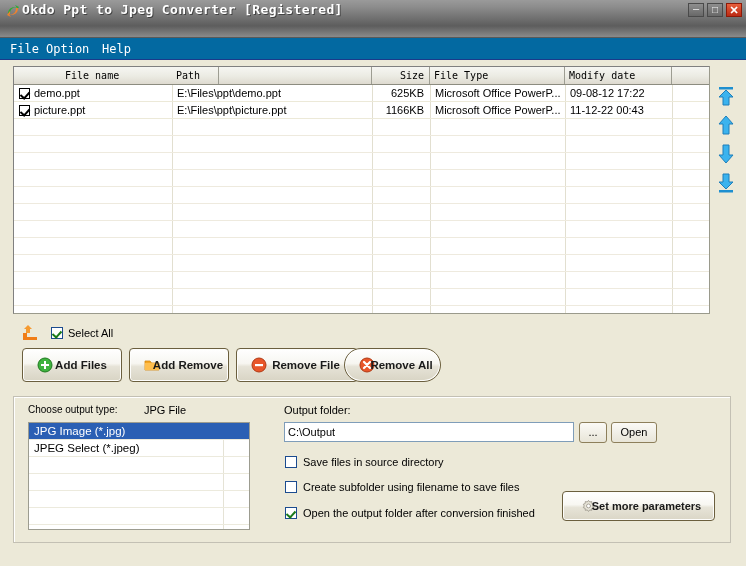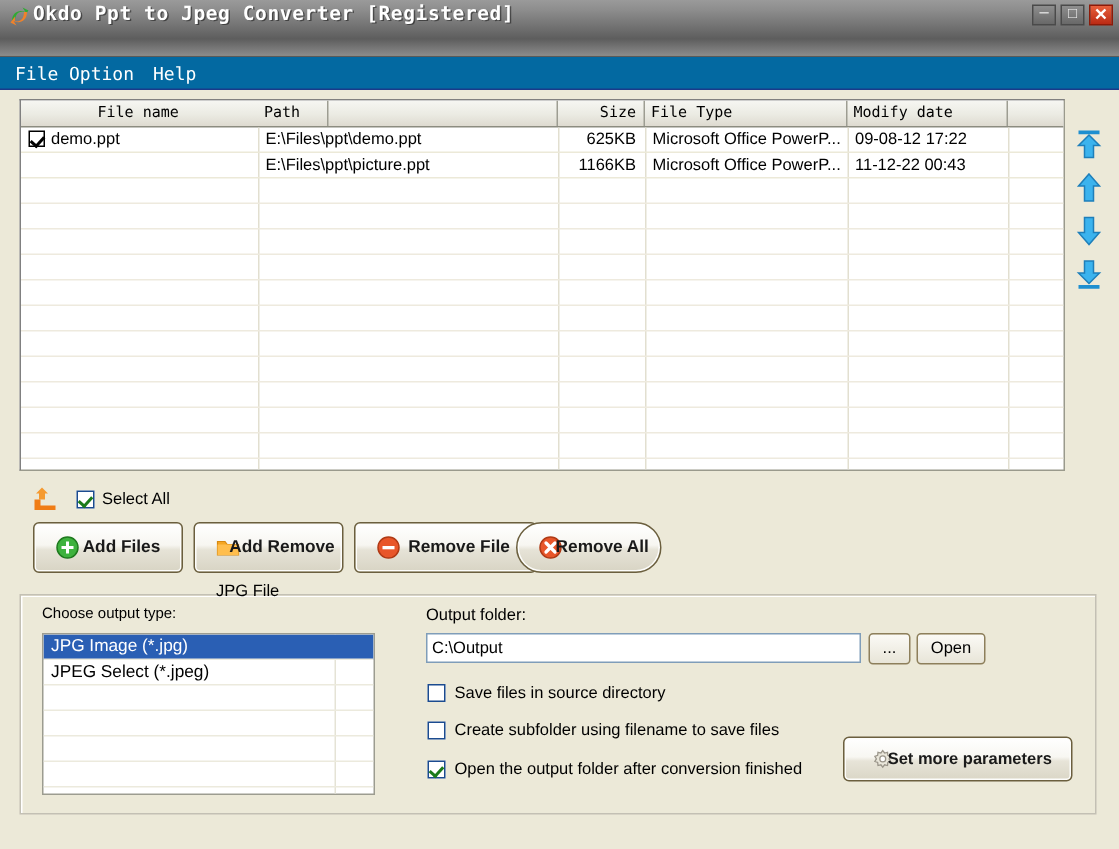--- a/index.html
+++ b/index.html
@@ -192,21 +192,21 @@
     border: 1px solid #c3c0b4;
     background: #ece9d8;
     box-shadow: inset 1px 1px 0 #ffffff;
   }
 
   #outtype-label {
     position: absolute; left: 28px; top: 404px;
     font-size: 10px; color: #000000;
   }
   #outtype-value {
-    position: absolute; left: 144px; top: 388px;
+    position: absolute; left: 144px; top: 404px;
     font-size: 11px; color: #000000;
   }
 
   #typelist {
     position: absolute; left: 28px; top: 422px; width: 222px; height: 108px;
     background: #ffffff; border: 1px solid #9c9c90;
     overflow: hidden;
   }
   .trow {
     position: relative; height: 17px; line-height: 17px;
@@ -329,20 +329,21 @@
       <div class="lrow">
         <div class="cell" style="left:0px;width:158px;"><span class="rowcheck"></span><span>demo.ppt</span></div>
         <div class="cell" style="left:158px;width:200px;">E:\Files\ppt\demo.ppt</div>
         <div class="cell right" style="left:358px;width:58px;">625KB</div>
         <div class="cell" style="left:416px;width:134px;">Microsoft Office PowerP...</div>
         <div class="cell" style="left:551px;width:106px;">09-08-12 17:22</div>
         <div class="cell" style="left:658px;width:37px;"></div>
       </div>
 
       <div class="lrow">
+        <div class="cell" style="left:0px;width:158px;"><span class="rowcheck"></span><span>picture.ppt</span></div>
         <div class="cell" style="left:158px;width:200px;">E:\Files\ppt\picture.ppt</div>
         <div class="cell right" style="left:358px;width:58px;">1166KB</div>
         <div class="cell" style="left:416px;width:134px;">Microsoft Office PowerP...</div>
         <div class="cell" style="left:551px;width:106px;">11-12-22 00:43</div>
         <div class="cell" style="left:658px;width:37px;"></div>
       </div>
 
       <div class="lrow empty"></div>
       <div class="lrow empty"></div>
       <div class="lrow empty"></div>

